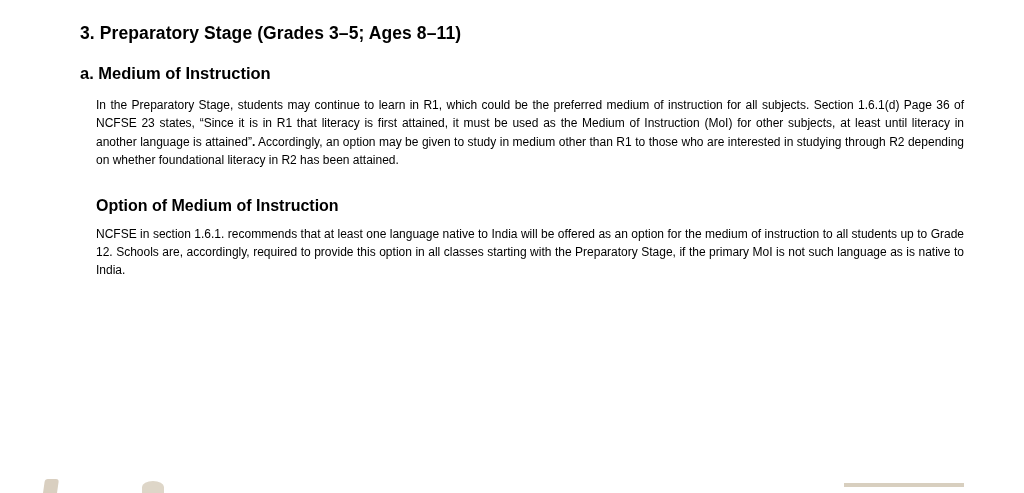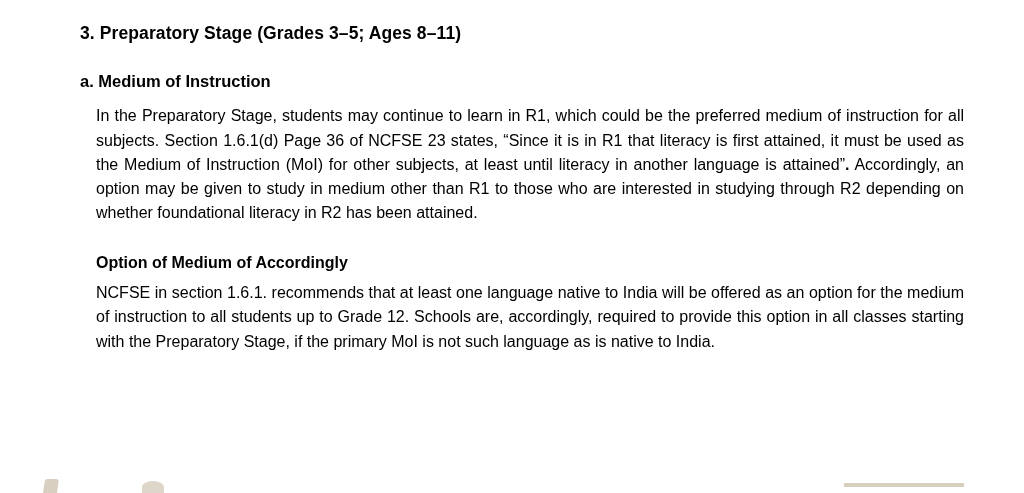--- a/index.html
+++ b/index.html
@@ -21,36 +21,36 @@
     top: 0;
     width: 1024px;
     height: 493px;
     box-sizing: border-box;
     padding: 22px 60px 0 80px;
   }
   .heading-num {
     font-size: 17.5px;
     font-weight: bold;
     letter-spacing: 0.1px;
-    margin: 0 0 26px 0;
+    margin: 0 0 18px 0;
     line-height: 1.3;
   }
   .heading-sub {
     font-size: 16.5px;
     font-weight: bold;
     margin: 0 0 12px 0;
     line-height: 1.3;
   }
   .body-block {
     margin: 0 0 18px 0;
     padding-left: 16px;
     padding-right: 0px;
   }
   .para {
-    font-size: 16px;
+    font-size: 12px;
     line-height: 1.52;
     text-align: justify;
     text-justify: inter-word;
     margin: 0;
     max-width: 872px;
   }
   .para b {
     font-weight: bold;
   }
   .sub-bold {
@@ -107,21 +107,21 @@
 
   <h2 class="heading-num">3.  Preparatory Stage (Grades 3–5; Ages 8–11)</h2>
 
   <h3 class="heading-sub">a. Medium of Instruction</h3>
 
   <div class="body-block">
     <p class="para"><span>In the Preparatory Stage, students may continue to learn in R1, which could be the preferred medium of instruction for all subjects. Section 1.6.1(d) Page 36 of NCFSE 23 states, “Since it is in R1 that literacy is first attained, it must be used as the Medium of Instruction (MoI) for other subjects, at least until literacy in another language is attained”</span><b>.</b><span> Accordingly, an option may be given to study in medium other than R1 to those who are interested in studying through R2 depending on whether foundational literacy in R2 has been attained.</span></p>
   </div>
 
   <div class="block-2">
-    <p class="sub-bold">Option of Medium of Accordingly</p>
+    <p class="sub-bold">Option of Medium of Instruction</p>
     <p class="para">NCFSE in section 1.6.1. recommends that at least one language native to India will be offered as an option for the medium of instruction to all students up to Grade 12. Schools are, accordingly, required to provide this option in all classes starting with the Preparatory Stage, if the primary MoI is not such language as is native to India.</p>
   </div>
 
   <div class="footer-marks">
     <div class="mark mark-a"></div>
     <div class="mark mark-b"></div>
     <div class="mark mark-c"></div>
   </div>
 
 </div>

